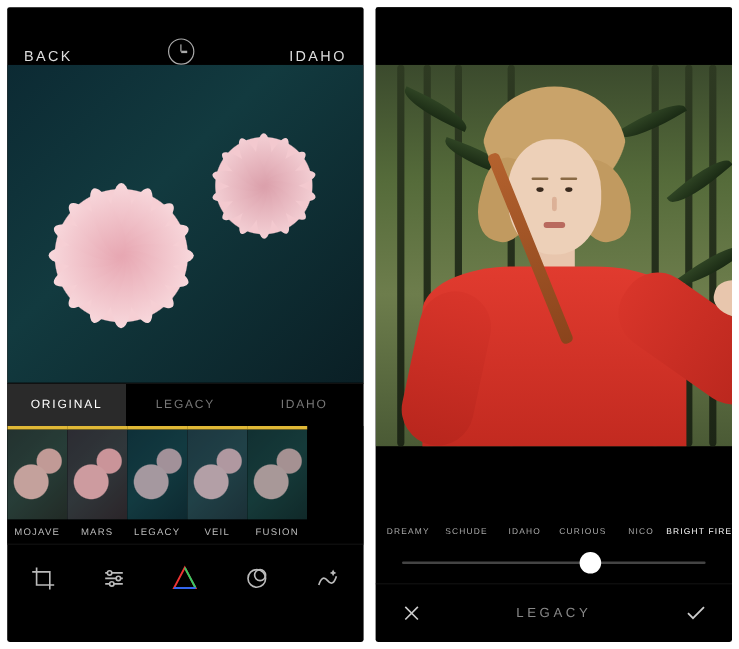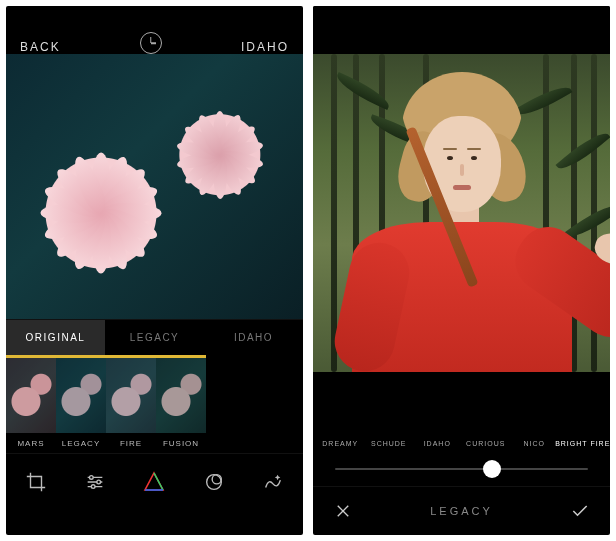--- a/index.html
+++ b/index.html
@@ -148,20 +148,31 @@
     </div>
 
     <div class="l-filters" id="lfilters">
         <div class="fcard">
           <div class="bar" style="background:#e0b836"></div>
     <div class="thumb">
             <div class="mini" style="background:
     radial-gradient(circle at 40% 58%, #f3c9cf 0 14px, transparent 15px),
     radial-gradient(circle at 70% 35%, #eebfc6 0 10px, transparent 11px),
     linear-gradient(135deg,#0c2a33,#123a3f 50%,#0a1f25);"></div>
+    <div class="mini" style="background:rgba(90,70,40,0.30)"></div>
+          </div>
+    <div class="lab">MOJAVE</div>
+        </div>
+        <div class="fcard">
+          <div class="bar" style="background:#e0b836"></div>
+    <div class="thumb">
+            <div class="mini" style="background:
+    radial-gradient(circle at 40% 58%, #f3c9cf 0 14px, transparent 15px),
+    radial-gradient(circle at 70% 35%, #eebfc6 0 10px, transparent 11px),
+    linear-gradient(135deg,#0c2a33,#123a3f 50%,#0a1f25);"></div>
     <div class="mini" style="background:rgba(120,50,50,0.30)"></div>
           </div>
     <div class="lab">MARS</div>
         </div>
         <div class="fcard">
           <div class="bar" style="background:#e0b836"></div>
     <div class="thumb">
             <div class="mini" style="background:
     radial-gradient(circle at 40% 58%, #f3c9cf 0 14px, transparent 15px),
     radial-gradient(circle at 70% 35%, #eebfc6 0 10px, transparent 11px),
@@ -172,21 +183,21 @@
         </div>
         <div class="fcard">
           <div class="bar" style="background:#e0b836"></div>
     <div class="thumb">
             <div class="mini" style="background:
     radial-gradient(circle at 40% 58%, #f3c9cf 0 14px, transparent 15px),
     radial-gradient(circle at 70% 35%, #eebfc6 0 10px, transparent 11px),
     linear-gradient(135deg,#0c2a33,#123a3f 50%,#0a1f25);"></div>
     <div class="mini" style="background:rgba(60,80,90,0.35)"></div>
           </div>
-    <div class="lab">FIRE</div>
+    <div class="lab">VEIL</div>
         </div>
         <div class="fcard">
           <div class="bar" style="background:#e0b836"></div>
     <div class="thumb">
             <div class="mini" style="background:
     radial-gradient(circle at 40% 58%, #f3c9cf 0 14px, transparent 15px),
     radial-gradient(circle at 70% 35%, #eebfc6 0 10px, transparent 11px),
     linear-gradient(135deg,#0c2a33,#123a3f 50%,#0a1f25);"></div>
     <div class="mini" style="background:rgba(30,60,50,0.35)"></div>
           </div>

